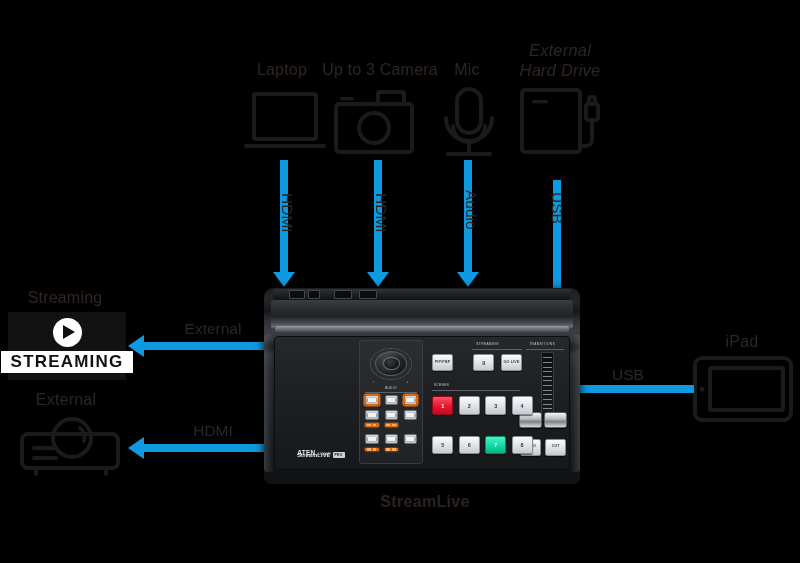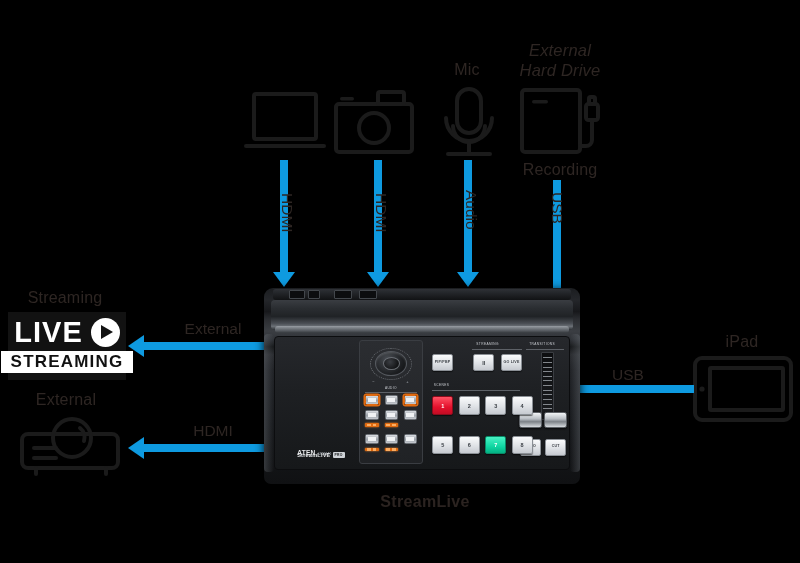--- a/index.html
+++ b/index.html
@@ -186,24 +186,25 @@
     position:absolute;top:46px;width:10px;height:calc(100% - 58px);
     background:linear-gradient(90deg,rgba(120,126,133,.35),rgba(0,0,0,0));
     border-radius:4px;
   }
 </style>
 </head>
 <body>
 
 <div class="stage">
 
+  <div class="lbl" style="left:232px;top:60px;width:100px;">Laptop</div>
+  <div class="lbl" style="left:316px;top:60px;width:128px;">Up to 3 Camera</div>
   <div class="lbl" style="left:432px;top:60px;width:70px;">Mic</div>
   <div class="lbl big" style="left:502px;top:40px;width:116px;">External
 Hard Drive</div>
-  <div class="lbl" style="left:502px;top:160px;width:116px;">Recording</div>
 
   <div class="ico" style="left:242px;top:88px;">
     <svg width="86" height="72" viewBox="0 0 86 72">
       <rect class="st" x="12" y="6" width="62" height="45" rx="2"></rect>
       <rect class="st-f" x="2" y="56" width="82" height="4" rx="2"></rect>
     </svg>
   </div>
 
   <div class="ico" style="left:332px;top:86px;">
     <svg width="84" height="74" viewBox="0 0 84 74">
@@ -252,21 +253,20 @@
   </div>
   <div class="vlbl" style="left:480px;top:190px;">Audio</div>
 
   <div class="line-h" style="left:553px;top:180px;width:8px;height:185px;"></div>
   <div class="vlbl" style="left:566px;top:192px;">USB</div>
 
   <div class="lbl" style="left:10px;top:288px;width:110px;">Streaming</div>
 
   <div class="live-badge" style="left:8px;top:312px;width:118px;height:68px;">
     <div class="live-row">
-      <span class="live-word">LIVE</span>
       <span class="play-circle">
         <span class="play-tri"></span>
       </span>
     </div>
     <span class="stream-bar">STREAMING</span>
   </div>
 
   <div class="arrow-h" style="left:128px;top:335px;width:144px;height:22px;">
     <div class="shaft" style="width:130px;top:7px;height:8px;"></div>
     <div class="head-l"></div>

